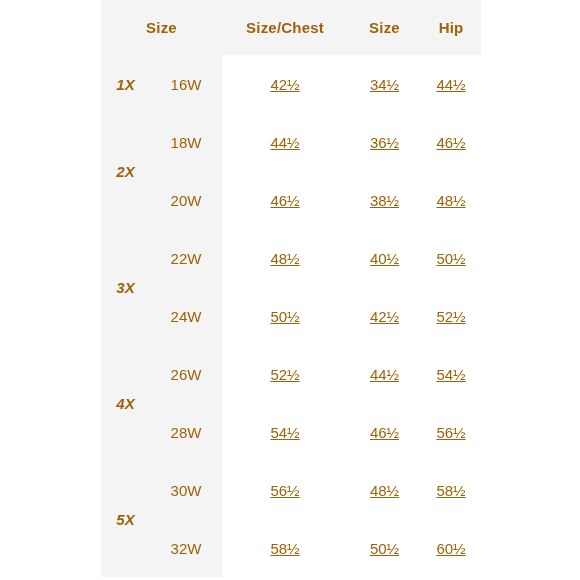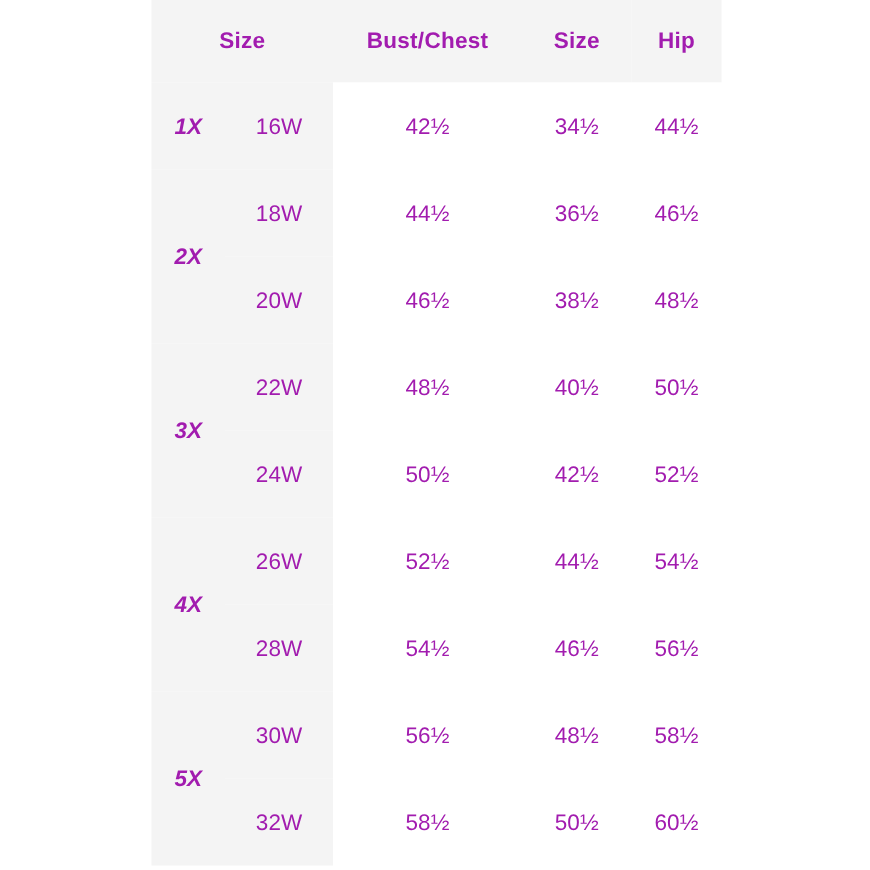--- a/index.html
+++ b/index.html
@@ -35,21 +35,21 @@
   #size-chart-table col.col-waist { width: 73px; }
   #size-chart-table col.col-hip   { width: 60px; }
 
   #size-chart-table th,
   #size-chart-table td {
     padding: 0;
     margin: 0;
     text-align: center;
     vertical-align: middle;
     font-size: 15px;
-    color: #a21caf;
+    color: #a16207;
     border: 0;
   }
 
   
   thead th {
     height: 55px;
     background: #f4f4f4;
     font-weight: bold;
     font-size: 15.5px;
     letter-spacing: 0.2px;
@@ -93,20 +93,21 @@
   }
   td.wsize-cell.table-end {
     border-bottom: 0;
   }
 
   td.meas-cell {
     background: #ffffff;
     font-size: 15px;
     font-weight: normal;
     color: #262626;
+    text-decoration: underline;
   }
   td.meas-cell.divider {
     border-right: 1px solid #e8e8e8;
   }
   td.meas-cell.row-line {
     border-bottom: 1px solid #f0f0f0;
   }
   td.meas-cell.group-line {
     border-bottom: 1px solid #e6e6e6;
   }
@@ -121,21 +122,21 @@
       <col class="col-group">
       <col class="col-wsize">
       <col class="col-bust">
       <col class="col-waist">
       <col class="col-hip">
     </colgroup>
 
     <thead>
       <tr>
         <th class="h-size" colspan="2">Size</th>
-        <th class="h-bust">Bust/Chest</th>
+        <th class="h-bust">Size/Chest</th>
         <th class="h-waist">Size</th>
         <th class="h-hip">Hip</th>
       </tr>
     </thead>
 
     <tbody>
 
       <tr>
         <td class="group-cell" rowspan="1">1X</td>
         <td class="wsize-cell group-end">16W</td>

